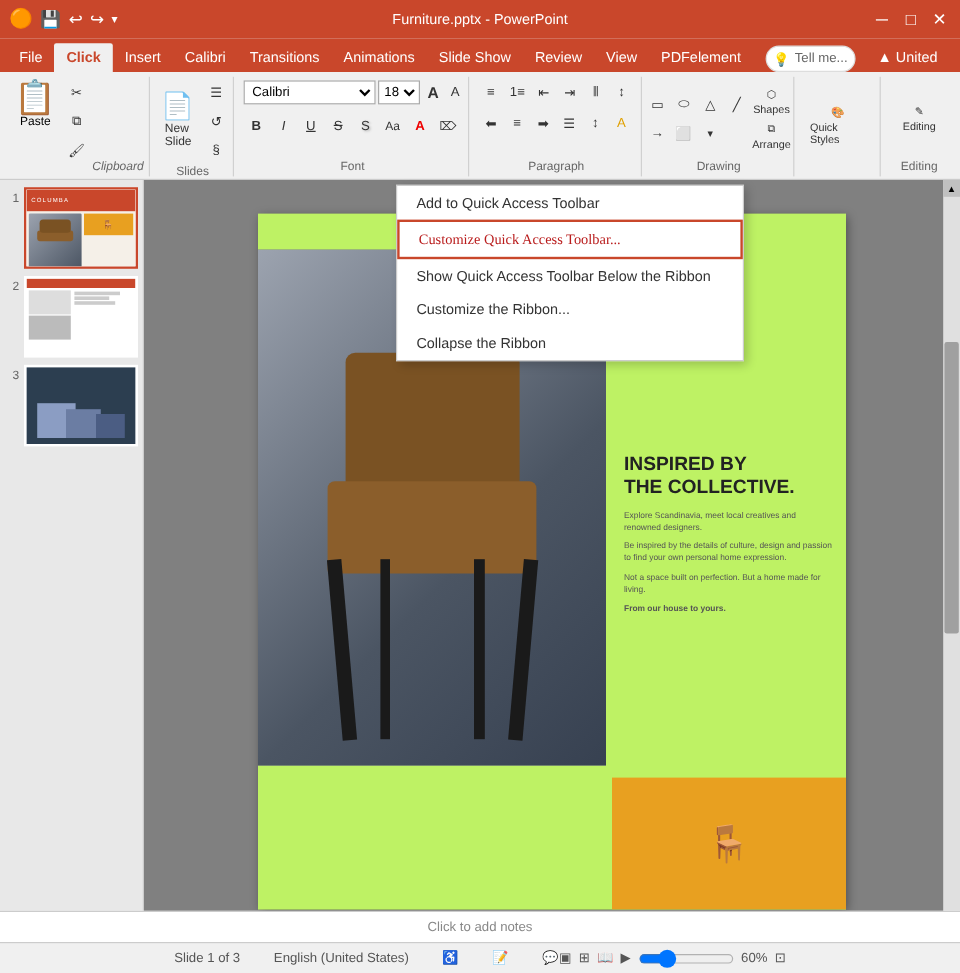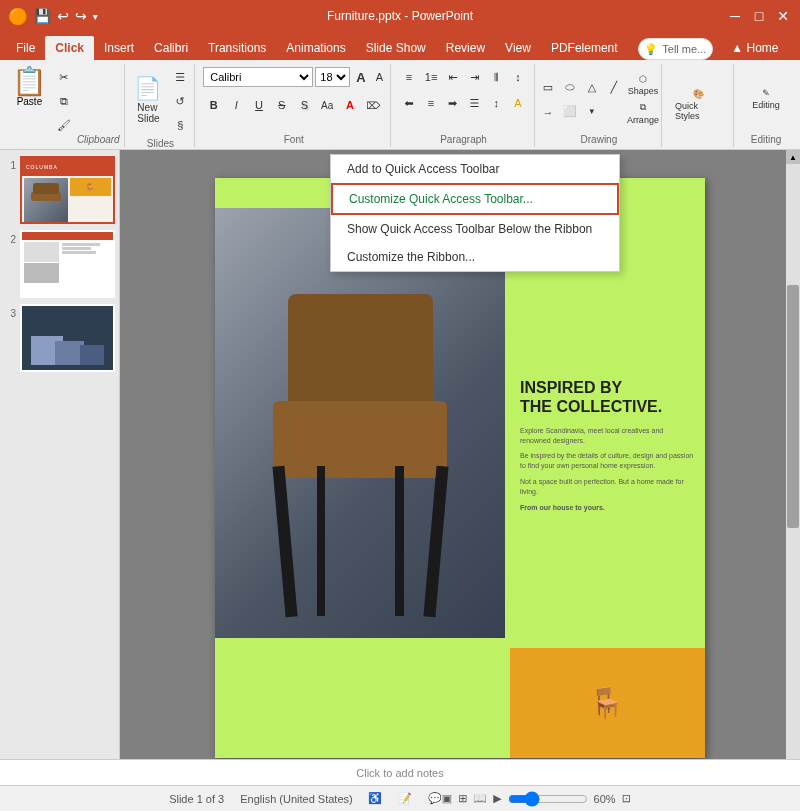--- a/index.html
+++ b/index.html
@@ -283,36 +283,37 @@
     }
     .dropdown-item {
       padding: 7px 16px;
       font-size: 12px;
       color: #333;
       cursor: pointer;
     }
     .dropdown-item.highlighted {
       background: #fff;
       border: 2px solid #c9472b;
-      color: #15803d;
+      color: #b91c1c;
+      font-family: Liberation Serif, serif;
     }
 
     
     .status-bar {
       height: 26px;
       background: #f0f0f0;
       border-top: 1px solid #ccc;
       display: flex;
       align-items: center;
       padding: 0 10px;
       justify-content: center;
       font-size: 11px;
       color: #555;
     }
-    .status-left { display: flex; gap: 16px; align-items: center; }
+    .status-left { display: flex; gap: 28px; align-items: center; }
     .status-right { display: flex; gap: 6px; align-items: center; }
 
     
     .paste-big {
       display: flex;
       flex-direction: column;
       align-items: center;
       font-size: 10px;
       cursor: pointer;
       padding: 2px 4px;
@@ -375,21 +376,21 @@
   <div class="ribbon-tab">Slide Show</div>
   <div class="ribbon-tab">Review</div>
   <div class="ribbon-tab">View</div>
   <div class="ribbon-tab">PDFelement</div>
   <div style="margin-left:10px;display:flex;align-items:center;">
     <div class="tell-me-bar">
       <span>💡</span>
       <span>Tell me...</span>
     </div>
   </div>
-  <div class="ribbon-tab" style="margin-left:4px;">▲ Home</div>
+  <div class="ribbon-tab" style="margin-left:4px;">▲ United</div>
 </div>
 
 <div class="ribbon">
 
   <div class="ribbon-group-horiz">
     <div class="clipboard-top">
       <div class="paste-big">
         <span class="icon">📋</span>
         <span class="lbl">Paste</span>
       </div>
@@ -617,20 +618,21 @@
       <div class="scroll-btn">▼</div>
     </div>
   </div>
 </div>
 
 <div class="dropdown-menu">
   <div class="dropdown-item">Add to Quick Access Toolbar</div>
   <div class="dropdown-item highlighted">Customize Quick Access Toolbar...</div>
   <div class="dropdown-item">Show Quick Access Toolbar Below the Ribbon</div>
   <div class="dropdown-item">Customize the Ribbon...</div>
+  <div class="dropdown-item">Collapse the Ribbon</div>
 </div>
 
 <div class="status-bar" style="position:absolute;bottom:26px;left:0;right:0;background:white;border-top:1px solid #ccc;height:26px;">
   <span style="color:#888;font-size:11px;cursor:text;">Click to add notes</span>
 </div>
 
 <div class="status-bar" style="position:absolute;bottom:0;left:0;right:0;">
   <div class="status-left">
     <span>Slide 1 of 3</span>
     <span>English (United States)</span>

